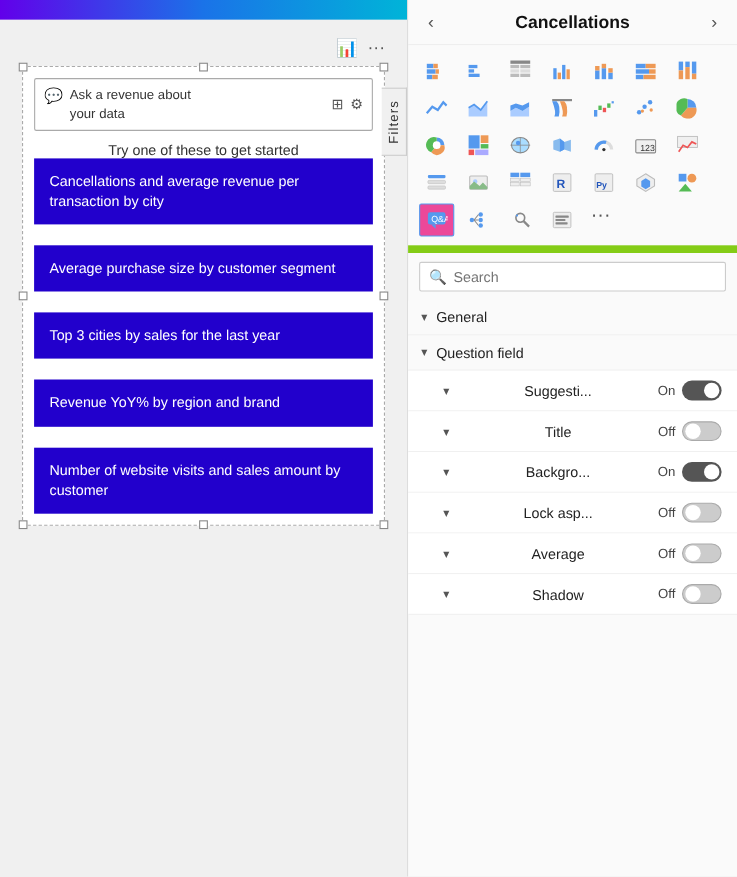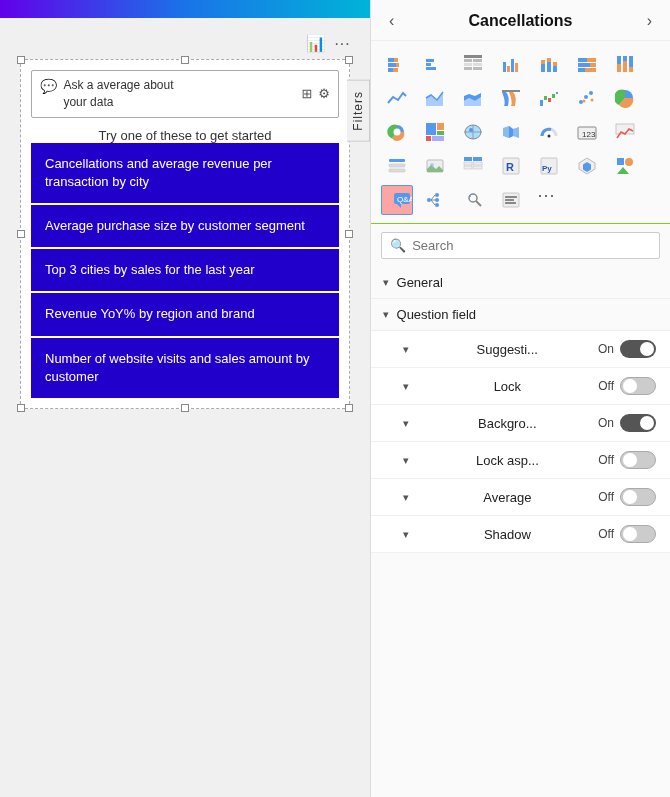--- a/index.html
+++ b/index.html
@@ -93,21 +93,21 @@
       cursor: pointer;
     }
     .try-text {
       font-size: 13px;
       color: #333;
       text-align: center;
     }
     .suggestion-list {
       display: flex;
       flex-direction: column;
-      gap: 2px;
+      gap: 19px;
     }
     .suggestion-item {
       background: #2200cc;
       color: white;
       padding: 12px 14px;
       font-size: 13px;
       line-height: 1.4;
       cursor: pointer;
       border-radius: 0;
     }
@@ -158,34 +158,34 @@
       cursor: pointer;
       padding: 2px 4px;
     }
 
     
     .icon-grid {
       padding: 8px 10px;
       display: grid;
       grid-template-columns: repeat(7, 34px);
       gap: 4px;
-      border-bottom: 1px solid #84cc16;
+      border-bottom: 7px solid #84cc16;
     }
     .viz-icon-btn {
       width: 32px;
       height: 30px;
       display: flex;
       align-items: center;
       justify-content: center;
       cursor: pointer;
       border-radius: 2px;
       font-size: 16px;
       color: #333;
     }
-    .viz-icon-btn.active { background: #fca5a5; border: 1px solid #5599ee; justify-content: flex-end; }
+    .viz-icon-btn.active { background: #ec4899; border: 1px solid #5599ee; }
     .more-btn {
       font-size: 18px;
       color: #555;
       cursor: pointer;
       padding-left: 4px;
     }
 
     
     .search-row {
       display: flex;
@@ -296,21 +296,21 @@
       <div class="corner-handle corner-br"></div>
       <div class="corner-handle mid-t"></div>
       <div class="corner-handle mid-b"></div>
       <div class="corner-handle mid-l"></div>
       <div class="corner-handle mid-r"></div>
 
       <div class="qa-input-row">
         <div class="qa-input-left">
           <span class="qa-icon">💬</span>
           <span class="qa-placeholder">
-            <span>Ask a average about</span><br>
+            <span>Ask a revenue about</span><br>
             <span>your data</span>
           </span>
         </div>
         <div class="qa-right-icons">
           <span>⊞</span>
           <span>⚙</span>
         </div>
       </div>
 
       <div class="try-text">Try one of these to get started</div>
@@ -610,21 +610,21 @@
       <span class="toggle-label">Suggesti...</span>
       <div class="toggle-right">
         <span class="toggle-state-label">On</span>
         <div class="toggle-track on">
             <div class="toggle-knob"></div>
           </div>
       </div>
     </div>
     <div class="toggle-row">
       <span class="prop-chevron">▾</span>
-      <span class="toggle-label">Lock</span>
+      <span class="toggle-label">Title</span>
       <div class="toggle-right">
         <span class="toggle-state-label">Off</span>
         <div class="toggle-track off">
             <div class="toggle-knob"></div>
           </div>
       </div>
     </div>
     <div class="toggle-row">
       <span class="prop-chevron">▾</span>
       <span class="toggle-label">Backgro...</span>

